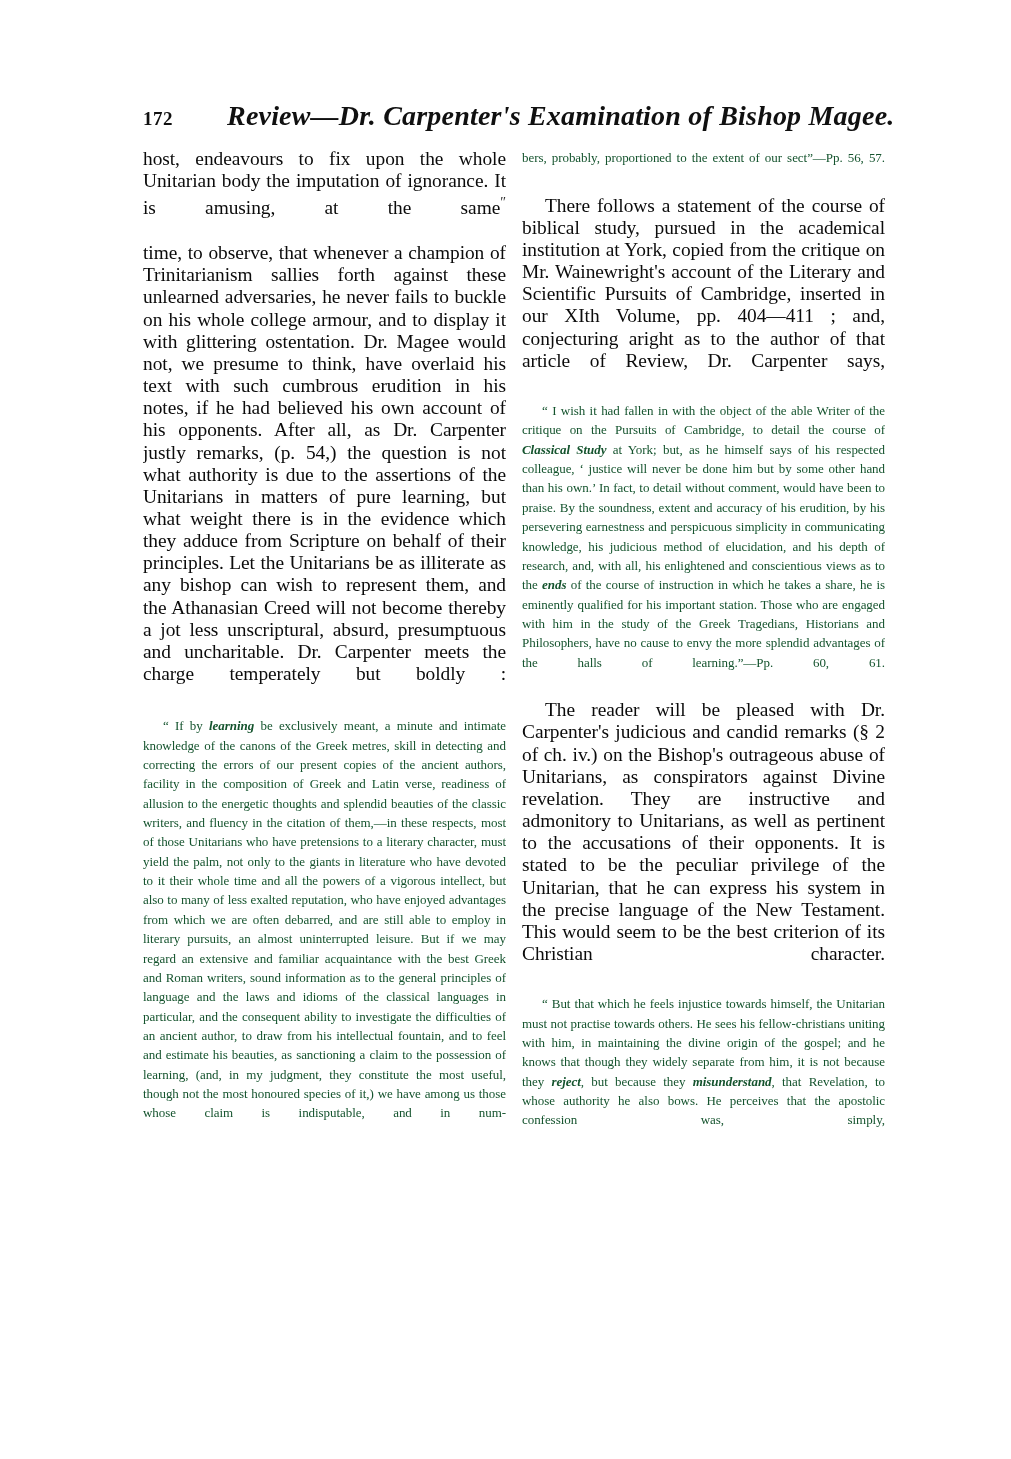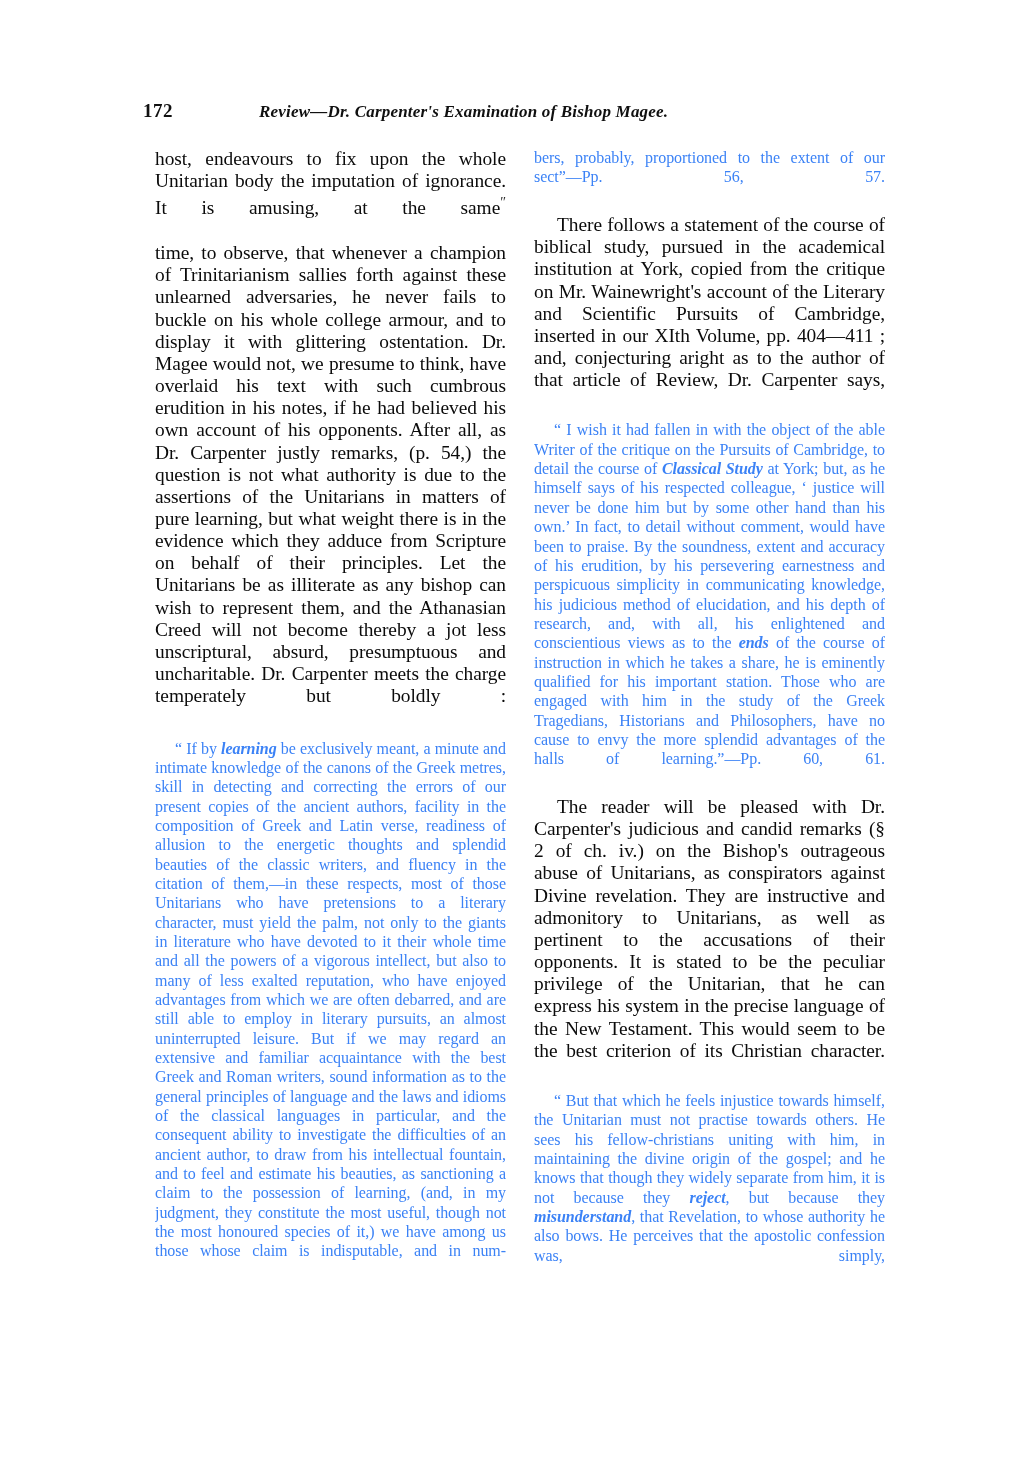--- a/index.html
+++ b/index.html
@@ -34,71 +34,70 @@
     display: flex;
     align-items: baseline;
   }
   .folio {
     font-size: 19px;
     font-weight: bold;
     letter-spacing: 0.5px;
     color: #101010;
   }
   .head-title {
-    font-size: 17px;
+    font-size: 28px;
     font-style: italic;
     font-weight: bold;
     letter-spacing: 0.2px;
-    margin-left: 86px;
+    margin-left: 54px;
     white-space: nowrap;
     color: #101010;
   }
 
   
   .columns {
     position: absolute;
     left: 143px;
     top: 148px;
     width: 742px;
     height: 1240px;
     display: flex;
     gap: 16px;
   }
   .col {
     width: 363px;
     position: relative;
     overflow: hidden;
-    margin-left: 12px;
   }
 
   
   p.body {
     margin: 0;
     font-size: 19.4px;
     line-height: 22.15px;
     text-align: justify;
     text-justify: inter-word;
     word-spacing: 0.4px;
     letter-spacing: -0.05px;
     color: #0b0b0b;
   }
   p.body.cont { text-indent: 0; }
   p.body.indent { text-indent: 23px; }
   p.body.spaced { margin-top: 8px; }
 
   
   p.quote {
     margin: 0;
-    font-size: 16px;
+    font-size: 13px;
     line-height: 19.35px;
     text-align: justify;
     text-justify: inter-word;
     word-spacing: 0.2px;
     letter-spacing: -0.05px;
-    color: #3b82f6;
+    color: #14532d;
   }
   p.quote.indent { text-indent: 20px; }
   p.quote.spaced { margin-top: 9px; }
   p.quote.spaced-sm { margin-top: 7px; }
 
   i { font-style: italic; font-weight: bold; }
 
   
   .artifact {
     font-size: 14px;

